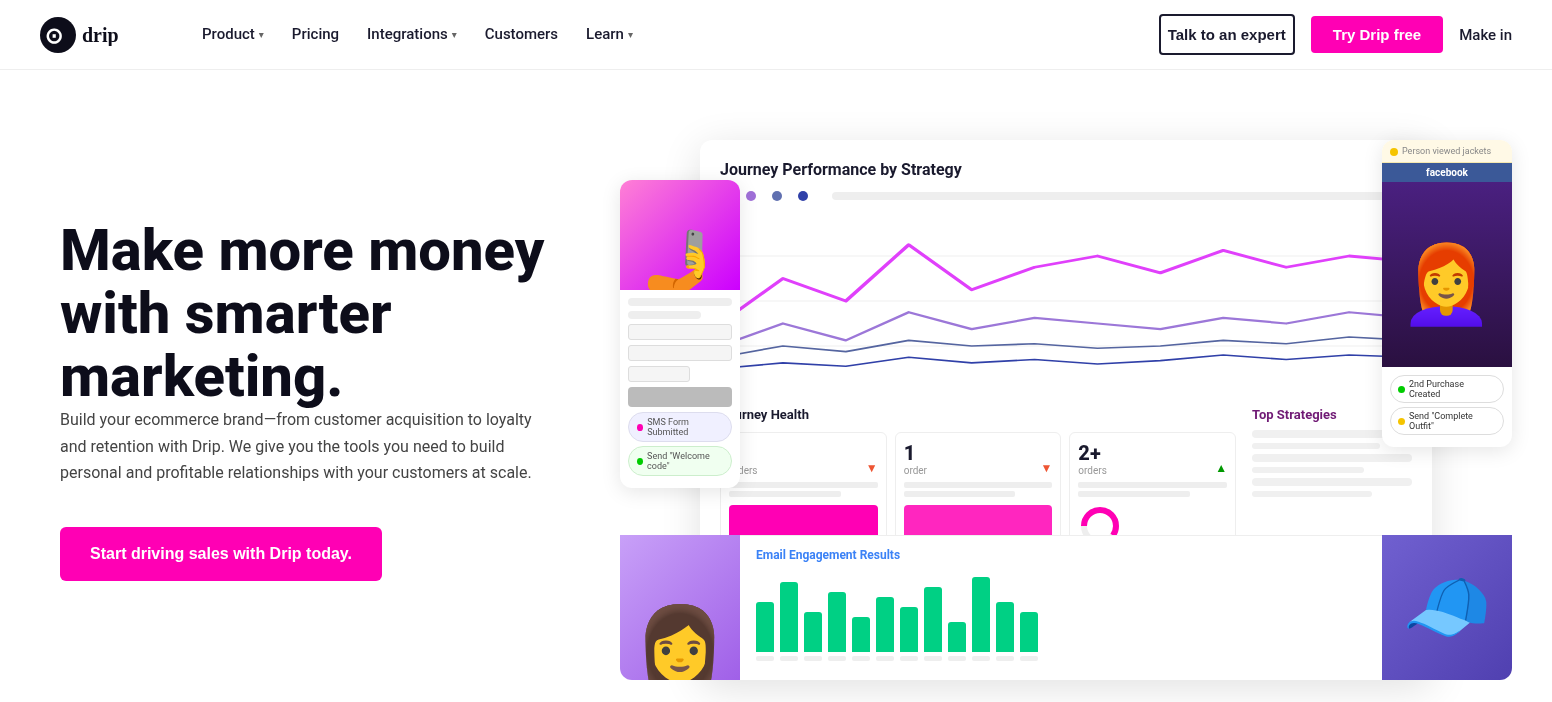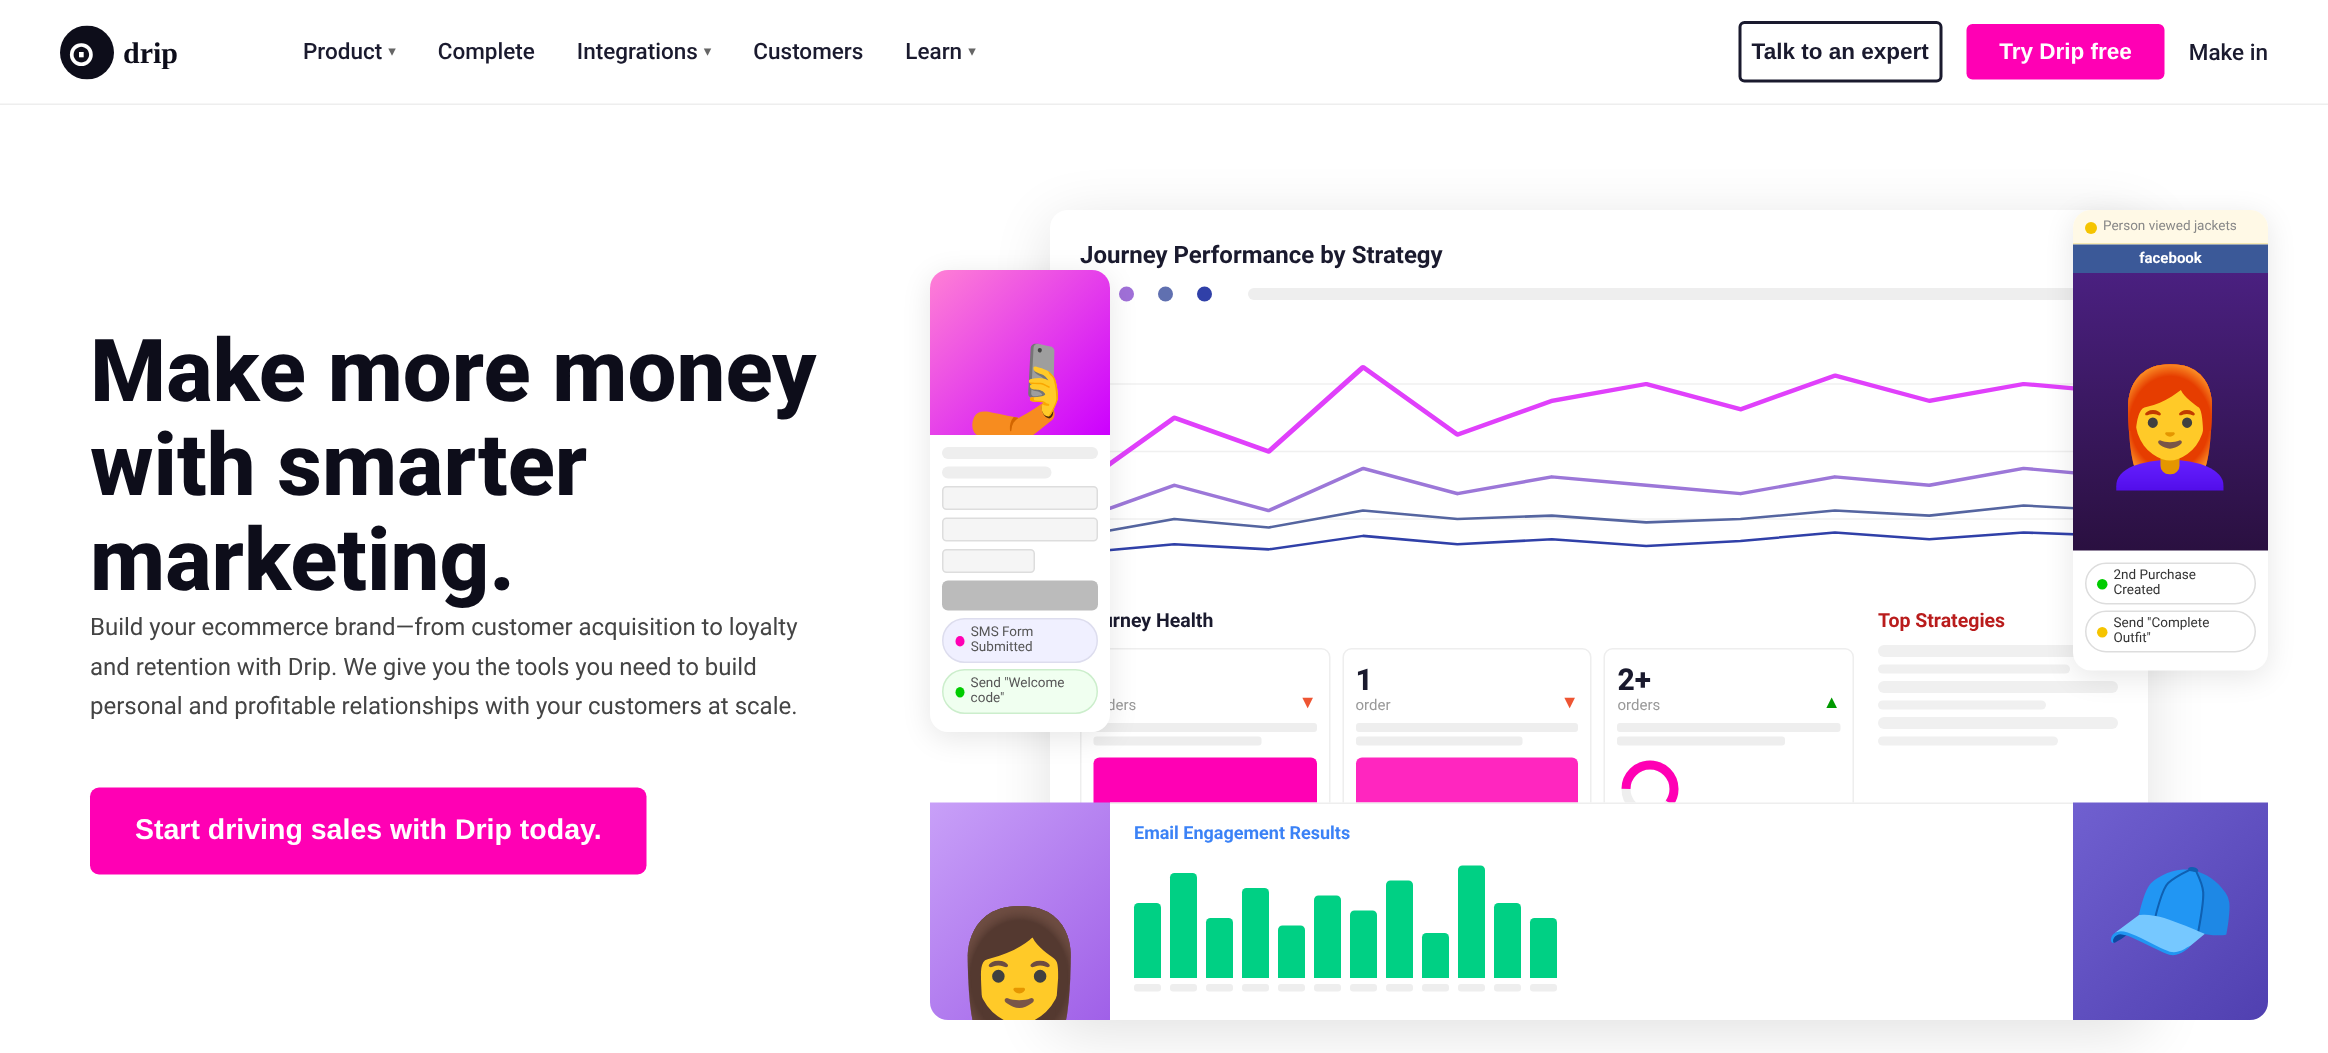--- a/index.html
+++ b/index.html
@@ -39,21 +39,21 @@
     }
     .hero-left { max-width: 520px; flex-shrink: 0; }
     .hero-headline {
       font-size: 58px; font-weight: 800; line-height: 1.08; color: #0d0d1a; 
     }
     .hero-sub {
       font-size: 16px; line-height: 1.65; color: #444; margin-bottom: 40px; max-width: 480px;
     }
     .btn-cta {
       display: inline-block; padding: 18px 30px; background: #ff00b4; color: #fff;
-      font-size: 19px; font-weight: 700; border-radius: 6px; text-decoration: none;
+      font-size: 16px; font-weight: 700; border-radius: 6px; text-decoration: none;
       border: none; cursor: pointer;
     }
 
     
     .hero-right {
       flex: 1; display: flex; justify-content: center; align-items: center;
       position: relative; height: 560px; margin-left: 40px;
     }
 
     
@@ -81,21 +81,21 @@
     }
     .jcard-num { font-size: 20px; font-weight: 800; color: #1a1a2e; }
     .jcard-sub { font-size: 10px; color: #999; }
     .jcard-bar { height: 40px; background: #ff00b4; border-radius: 4px; margin-top: 8px; }
     .jcard-bar-sm { height: 40px; background: #ff00b4; border-radius: 4px; margin-top: 8px; opacity: 0.85; }
     .jcard-arrow-down { color: #e53; font-size: 12px; position: absolute; right: 8px; top: 28px; }
     .jcard-arrow-up { color: #0a0; font-size: 12px; position: absolute; right: 8px; top: 28px; }
     .jcard-donut { width: 44px; height: 44px; margin: 4px auto 0; }
 
     .top-strategies { width: 160px; margin-left: 16px; }
-    .ts-title { font-size: 13px; font-weight: 700; color: #b91c1c; margin-bottom: 8px; }
+    .ts-title { font-size: 13px; font-weight: 700; color: #701a75; margin-bottom: 8px; }
 
     
     .sidebar-widget {
       position: absolute; left: 0; top: 60px; width: 120px;
       background: #fff; border-radius: 12px; box-shadow: 0 4px 20px rgba(0,0,0,0.1);
       overflow: hidden;
     }
     .sw-image { width: 100%; height: 110px; background: linear-gradient(135deg, #ff80d5, #cc00ff); display: flex; align-items: flex-end; justify-content: center; overflow: hidden; }
     .sw-form { padding: 8px; }
     .sw-row { height: 8px; background: #eee; border-radius: 4px; margin-bottom: 5px; }
@@ -170,21 +170,21 @@
       <svg width="48" height="22" viewBox="0 0 48 22">
         <text x="0" y="18" font-size="20" font-family="Georgia,serif" font-weight="800" fill="#0d0d1a">drip</text>
       </svg>
     </a>
     <nav class="nav-links">
       <a class="nav-link">
         <span>Product</span>
         <span class="chevron">▾</span>
       </a>
       <a class="nav-link">
-        <span>Complete</span>
+        <span>Pricing</span>
       </a>
       <a class="nav-link">
         <span>Integrations</span>
         <span class="chevron">▾</span>
       </a>
       <a class="nav-link">
         <span>Customers</span>
       </a>
       <a class="nav-link">
         <span>Learn</span>

